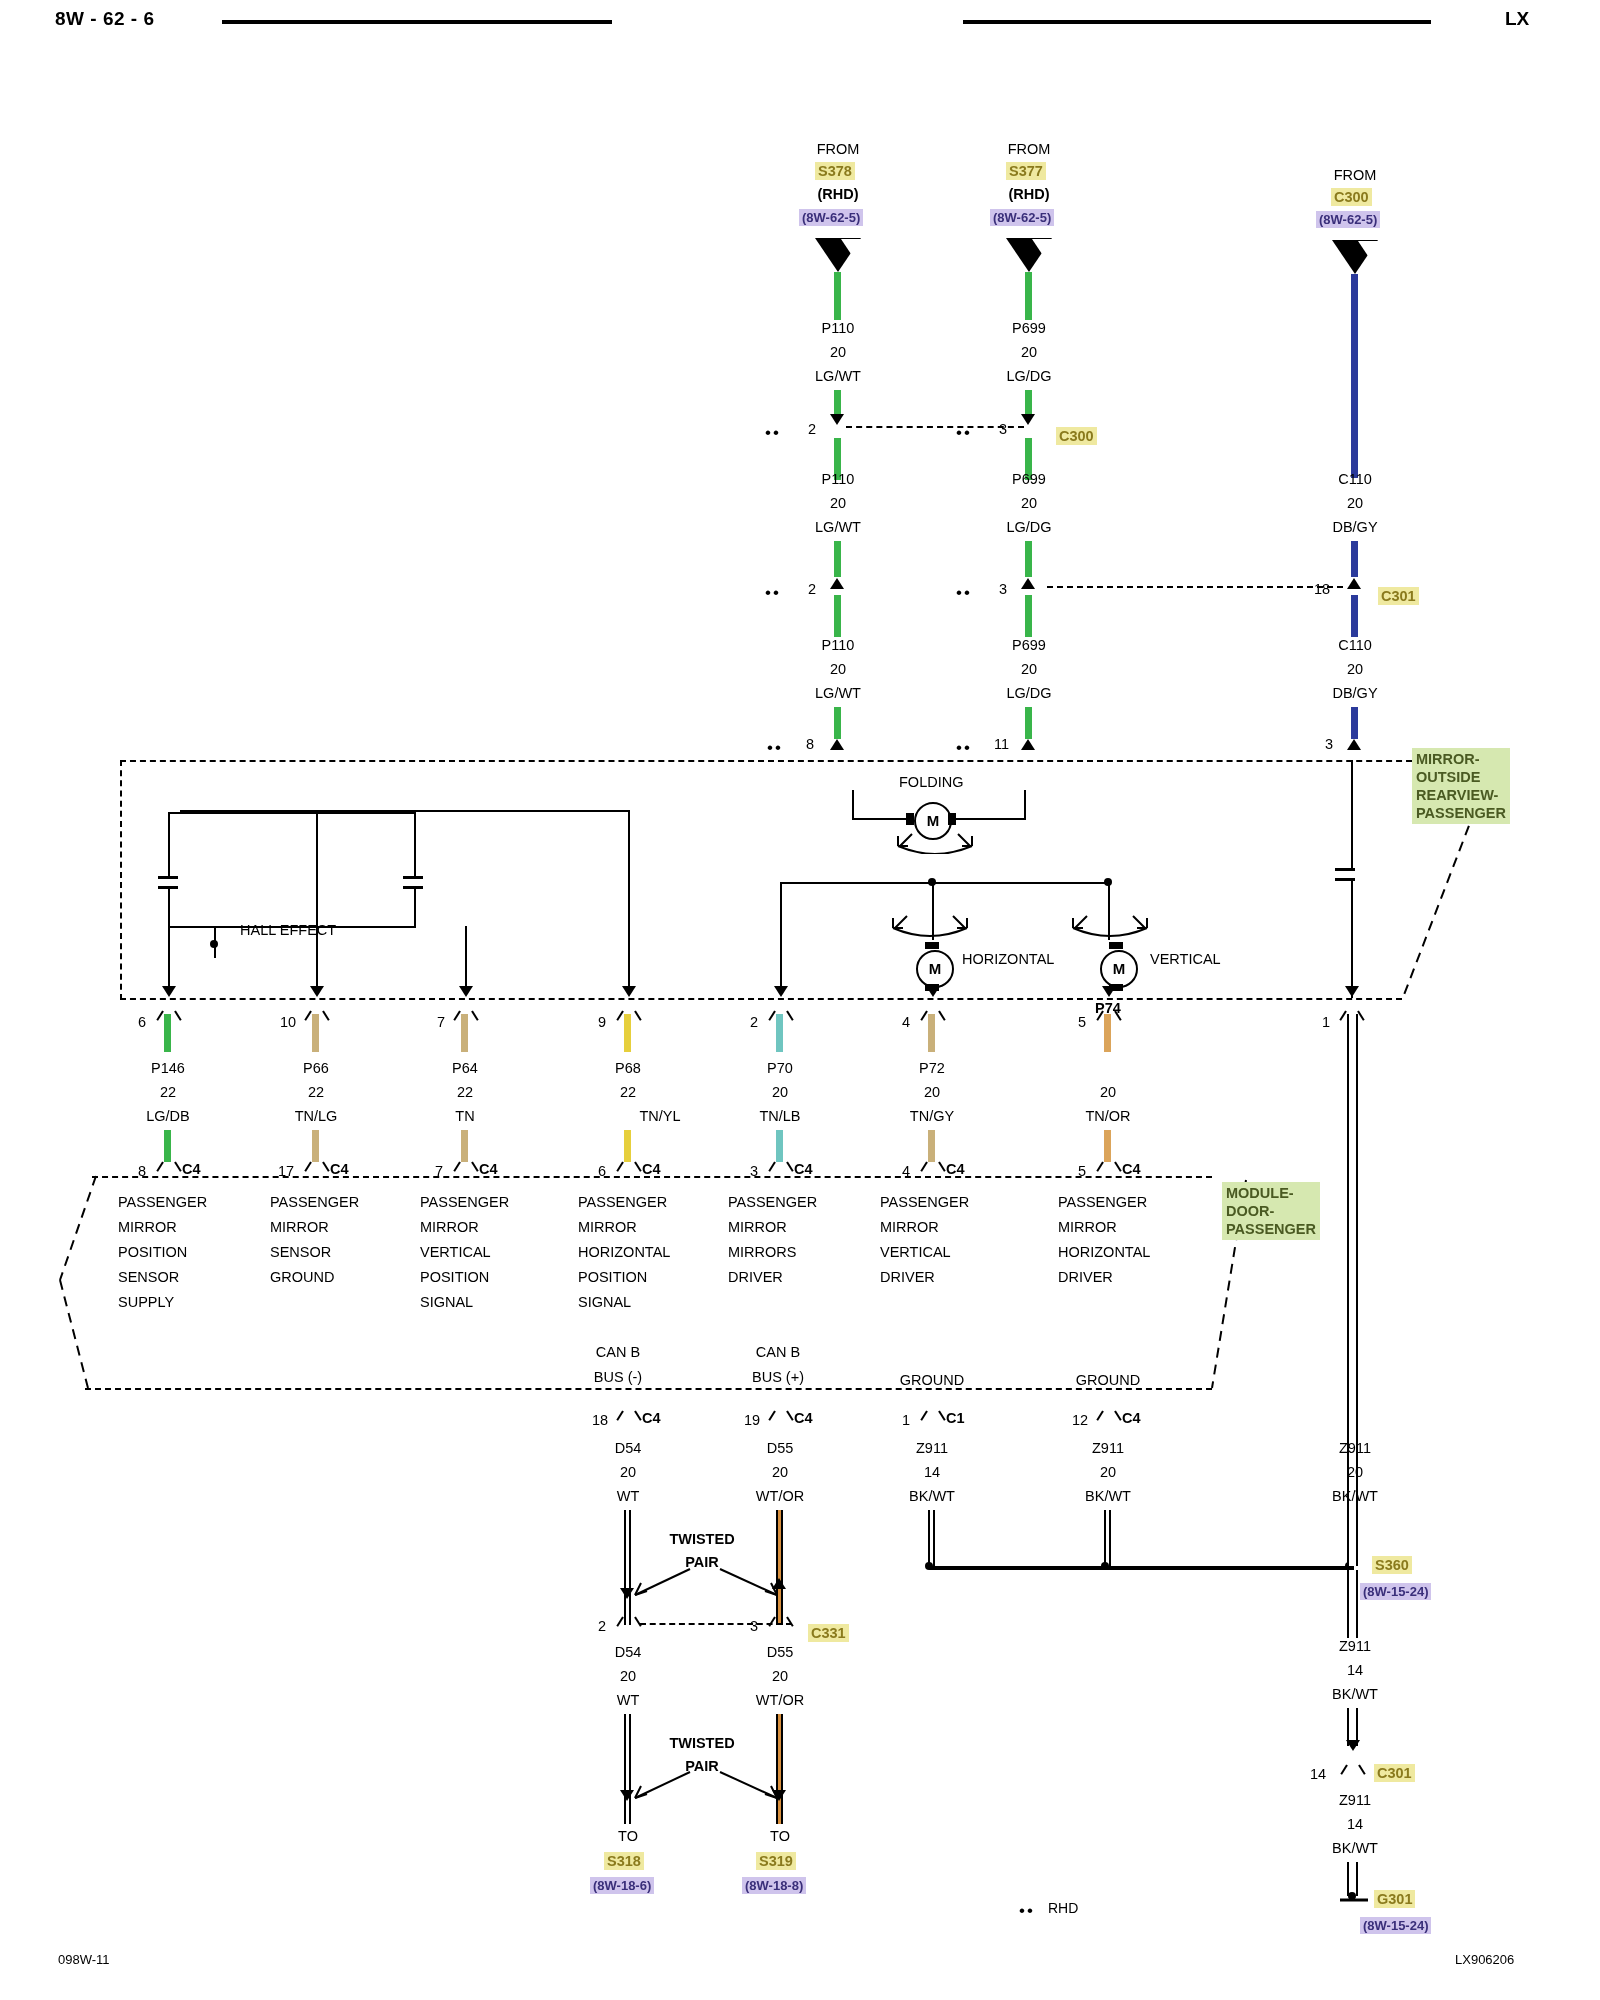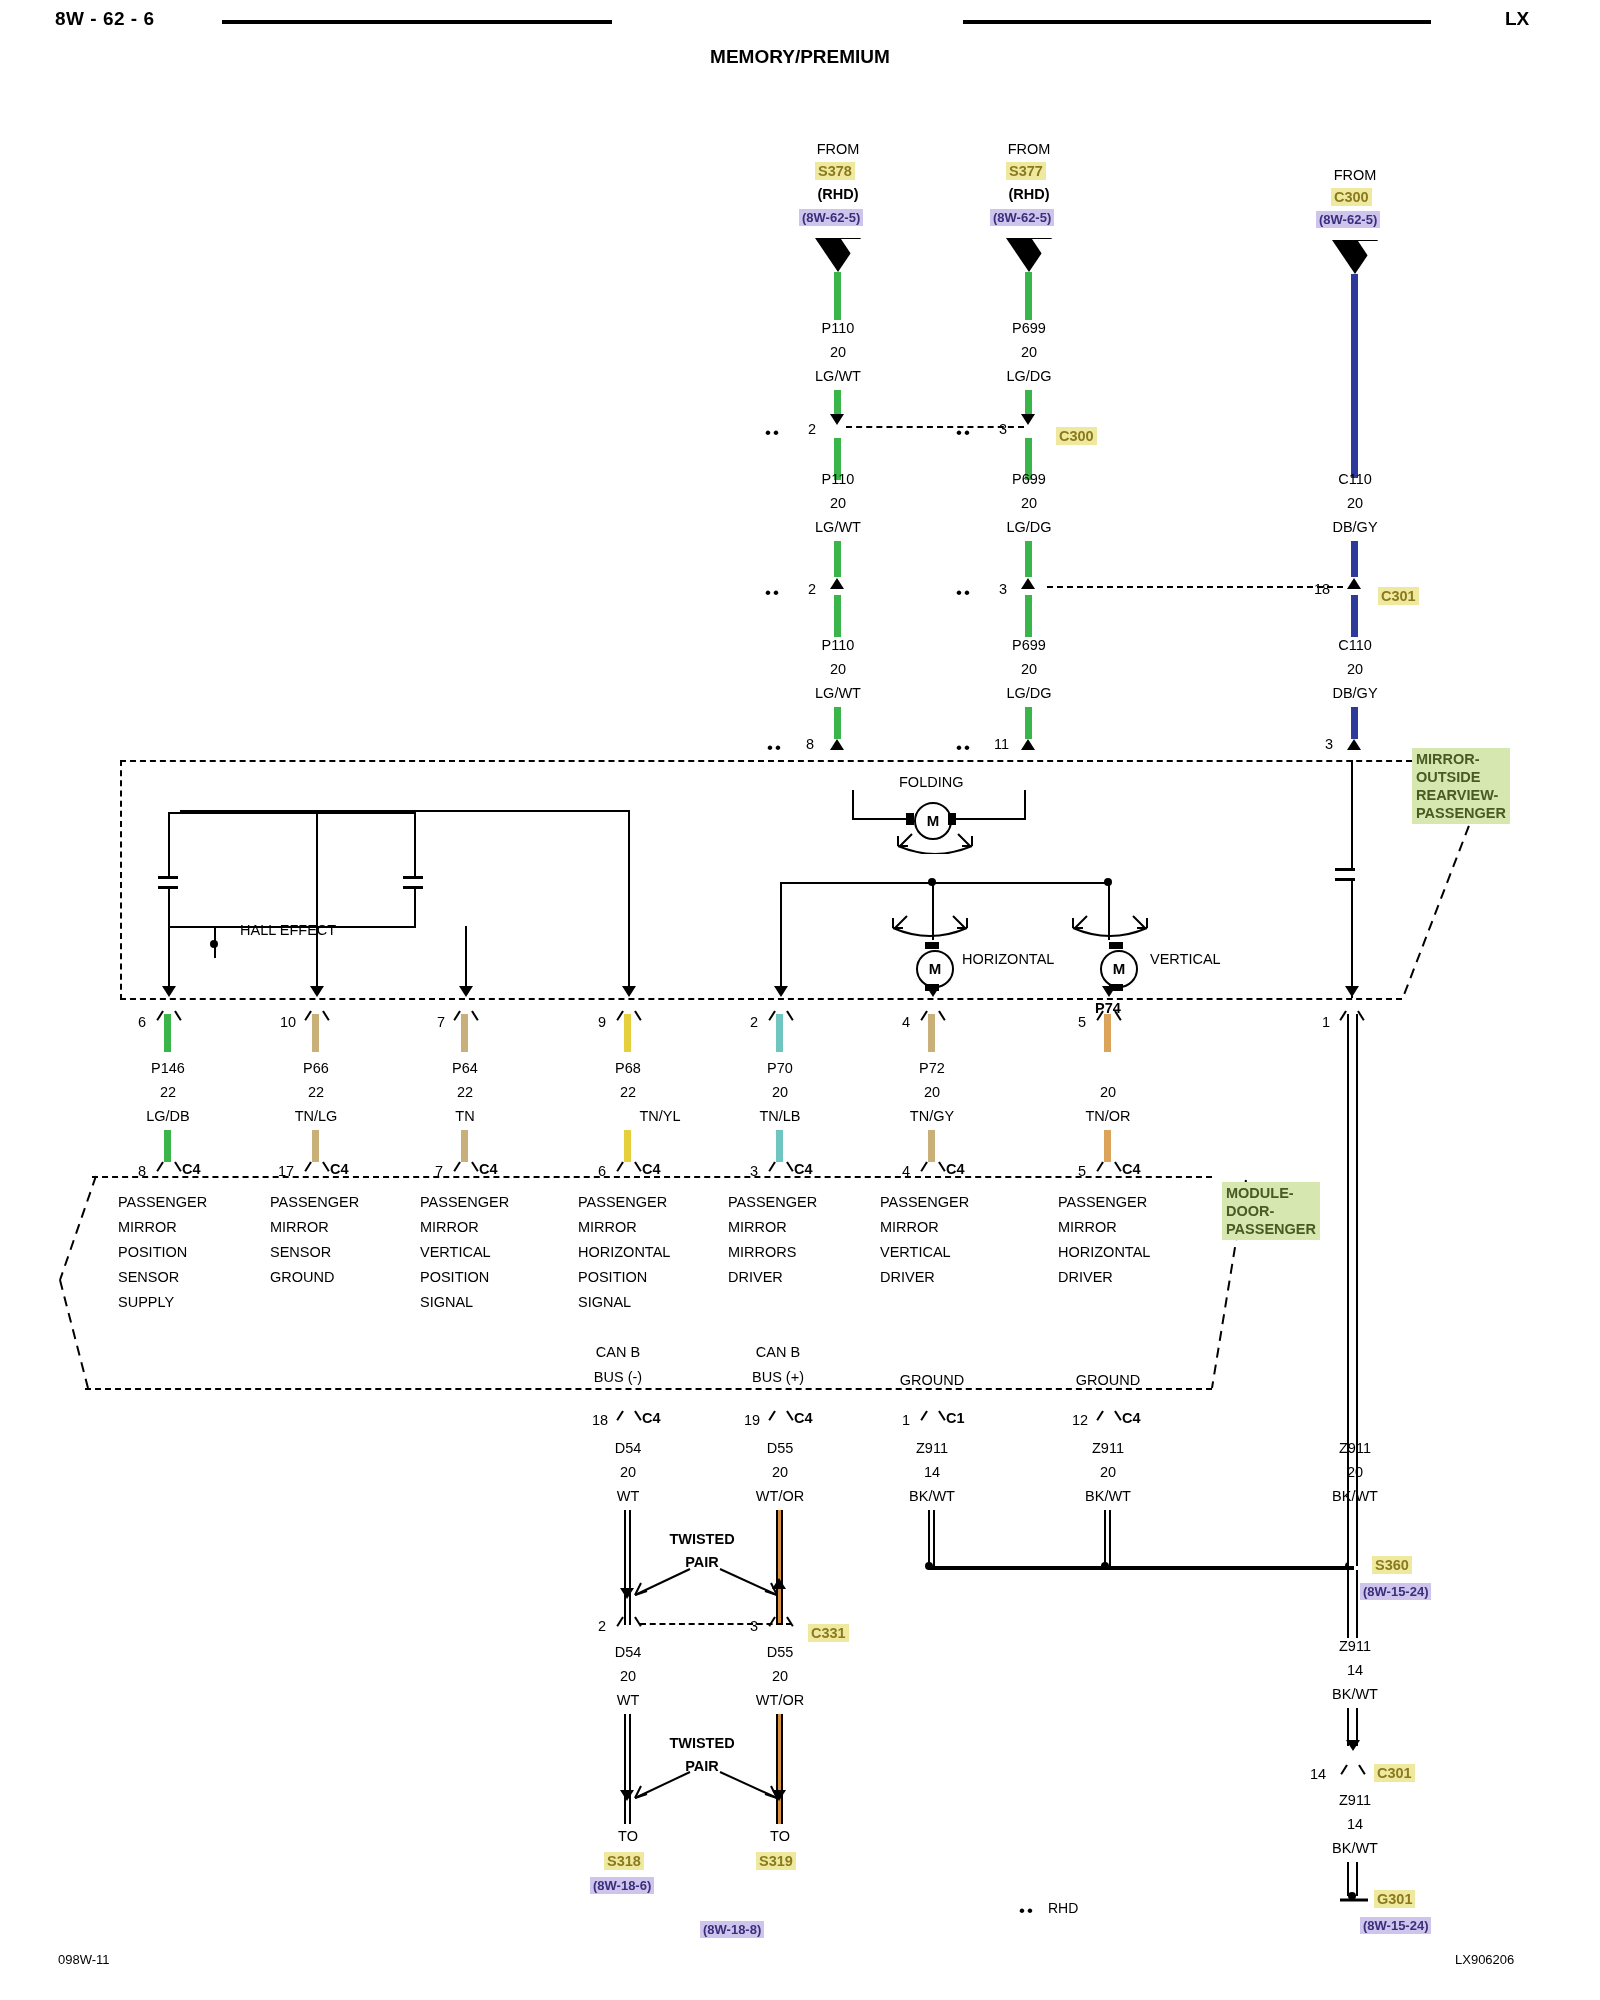--- a/index.html
+++ b/index.html
@@ -64,21 +64,20 @@
   .dot{position:absolute;width:8px;height:8px;background:#000;border-radius:50%;}
 
   .cap-plate{position:absolute;width:20px;height:3px;background:#000;}
 </style>
 </head>
 <body>
 
 <div class="page">
 
   <div class="hdr-left">8W - 62 - 6</div>
-  <div class="hdr-sub">MEMORY/PREMIUM</div>
   <div class="hdr-right">LX</div>
   <div class="hdr-rule-l"></div>
   <div class="hdr-rule-r"></div>
 
   <div class="lbl c" style="left:838px;top:141px;">FROM</div>
   <div class="tag-y" style="left:815px;top:162px;">S378</div>
   <div class="lbl c bold" style="left:838px;top:186px;">(RHD)</div>
   <div class="tag-v" style="left:799px;top:209px;">(8W-62-5)</div>
 
   <div class="triangle-dn" style="left:815px;top:238px;">
@@ -471,21 +470,21 @@
   <div class="lbl" style="left:750px;top:1618px;">3</div>
   <div class="tag-y" style="left:808px;top:1624px;text-align:center;">C331</div>
   <div class="dash-h" style="left:640px;top:1623px;width:152px;"></div>
   <div class="lbl c" style="left:780px;top:1644px;">D55</div>
   <div class="lbl c" style="left:780px;top:1668px;">20</div>
   <div class="lbl c" style="left:780px;top:1692px;">WT/OR</div>
   <div class="seg" style="left:776px;top:1714px;height:110px;background:#d8903f;border-left:2px solid #000;border-right:2px solid #000;box-sizing:border-box;"></div>
   <div class="arrow-dn" style="left:772px;top:1790px;"></div>
   <div class="lbl c" style="left:780px;top:1828px;">TO</div>
   <div class="tag-y" style="left:756px;top:1852px;">S319</div>
-  <div class="tag-v" style="left:700px;top:1877px;margin-top:44px;">(8W-18-8)</div>
+  <div class="tag-v" style="left:742px;top:1877px;">(8W-18-8)</div>
 
   <div style="position:absolute;left:702px;top:1528px;font-size:14.5px;font-weight:bold;line-height:23px;text-align:center;transform:translateX(-50%);">
     <div>TWISTED</div>
     <div>PAIR</div>
   </div>
   <svg style="position:absolute;left:615px;top:1565px;" width="180" height="40">
     <path d="M75 4 L20 30" stroke="#000" stroke-width="2"></path>
     <path d="M20 30 L32 26 M20 30 L26 18" stroke="#000" stroke-width="2" fill="none"></path>
     <path d="M105 4 L162 30" stroke="#000" stroke-width="2"></path>
     <path d="M162 30 L150 26 M162 30 L156 18" stroke="#000" stroke-width="2" fill="none"></path>

